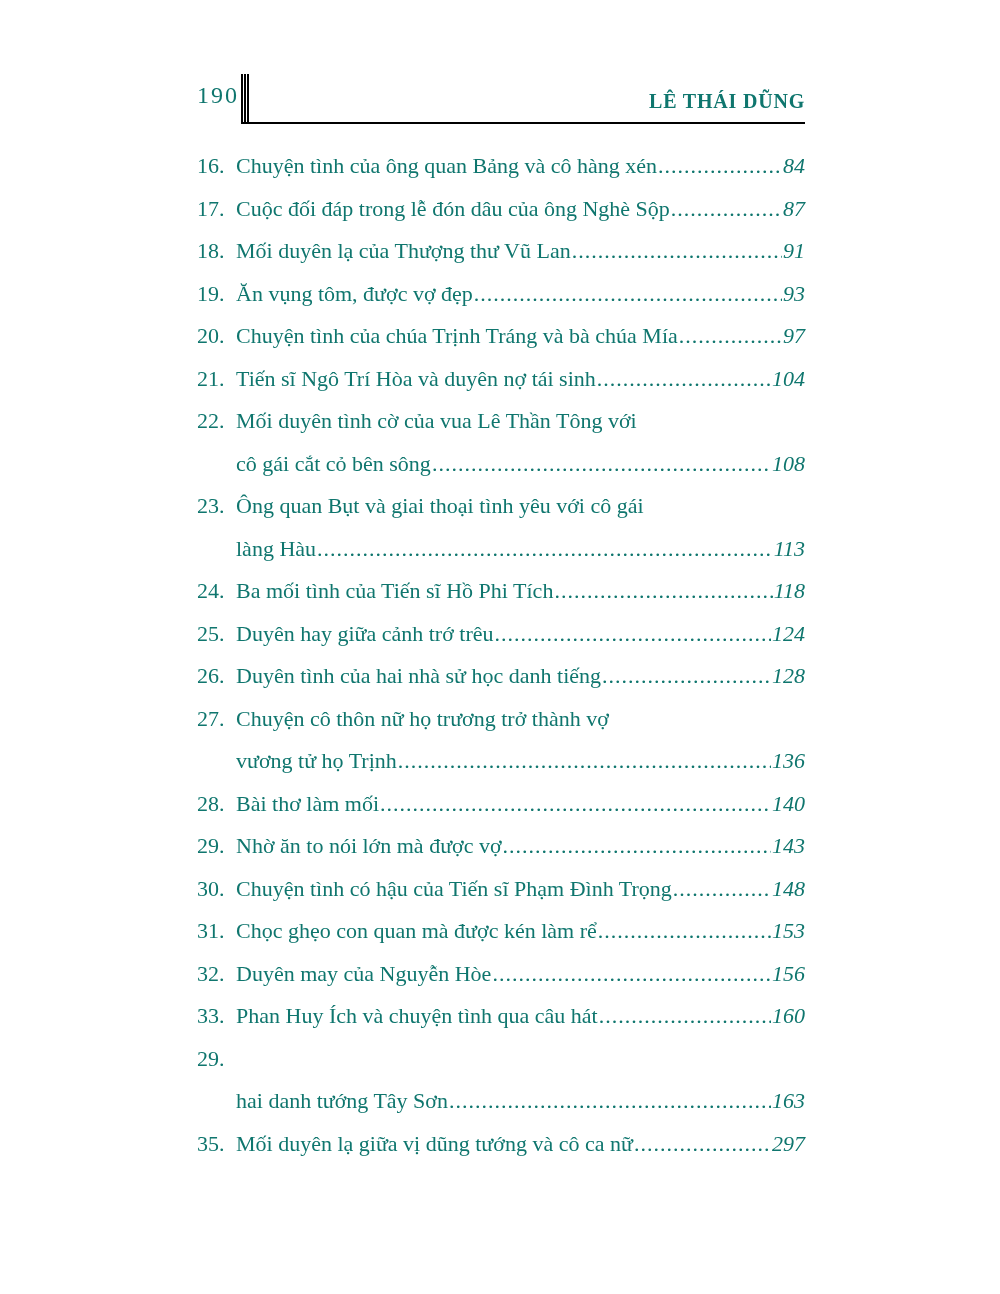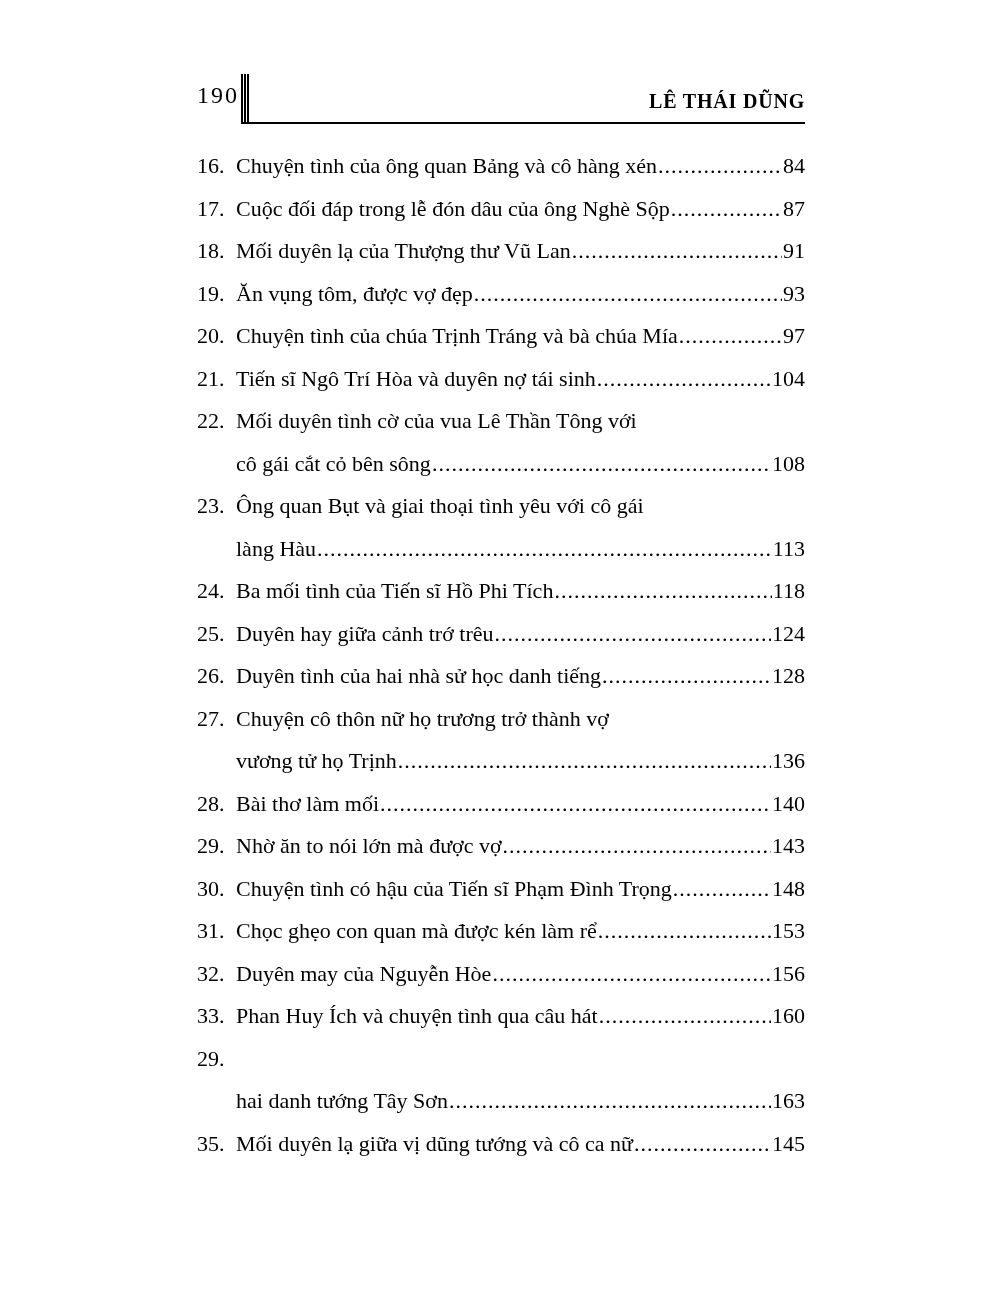--- a/index.html
+++ b/index.html
@@ -6,21 +6,21 @@
     margin: 0;
     padding: 0;
     background: #f4f4f4;
   }
   .page {
     position: relative;
     width: 1000px;
     height: 1294px;
     background: #ffffff;
     font-family: "Liberation Serif", "DejaVu Serif", serif;
-    color: #000000;
+    color: #0f766e;
     overflow: hidden;
   }
   
   .header {
     position: absolute;
     top: 80px;
     left: 197px;
     width: 608px;
     height: 44px;
   }
@@ -83,20 +83,21 @@
     overflow: hidden;
     margin: 0 1px;
   }
   .line .leader::after {
     content: "..................................................................................................................";
     letter-spacing: 1px;
   }
   .line .pg {
     flex: 0 0 auto;
     text-align: left;
+    font-style: italic;
   }
 </style>
 </head>
 <body>
 
 <div class="page">
 
   <div class="header">
     <span class="page-num">190</span>
     <span class="header-bar"></span>
@@ -266,18 +267,18 @@
           <span class="text">hai danh tướng Tây Sơn</span>
           <span class="leader"></span>
           <span class="pg">163</span>
         </div>
       </div>
       <div class="entry">
         <div class="line">
           <span class="num">35.</span>
           <span class="text">Mối duyên lạ giữa vị dũng tướng và cô ca nữ</span>
           <span class="leader"></span>
-          <span class="pg">145</span>
+          <span class="pg">297</span>
         </div>
       </div>
     </div>
 
 </div>
 
 </body></html>

